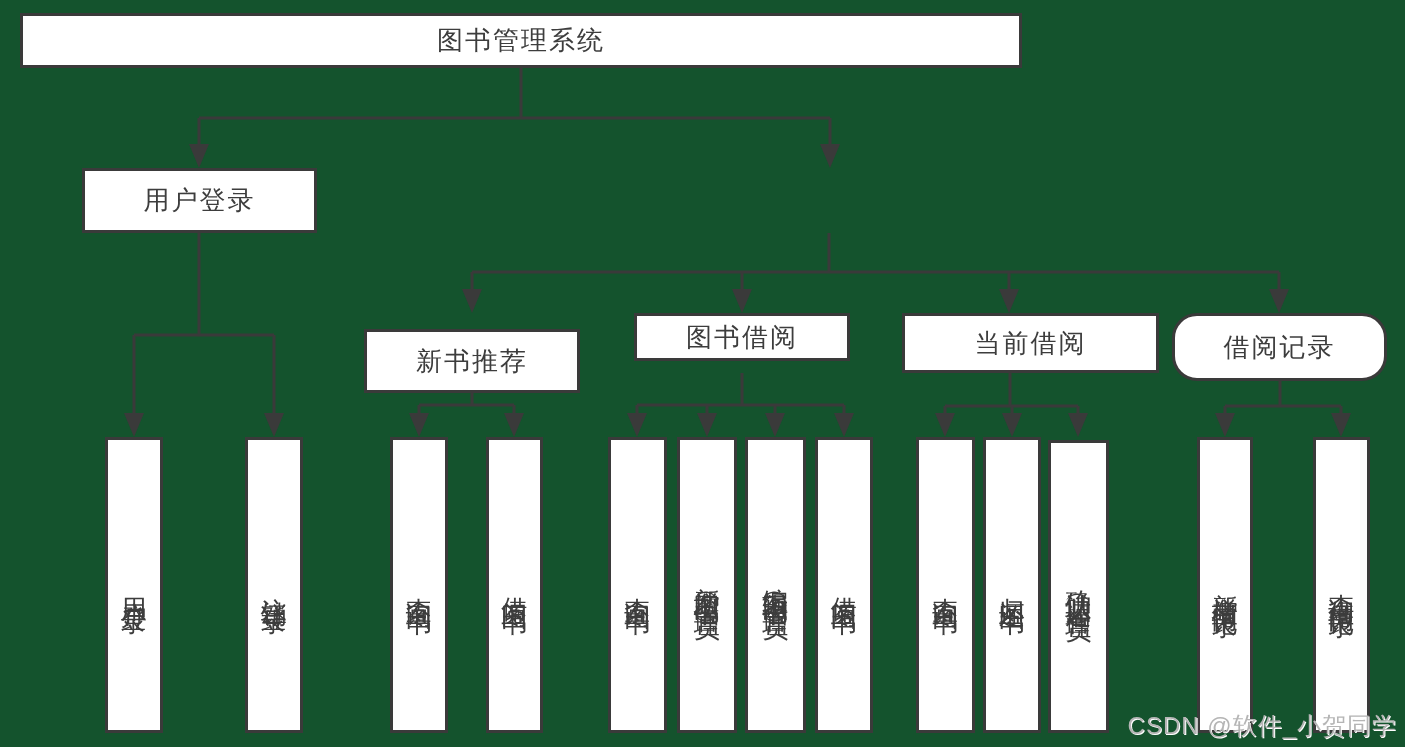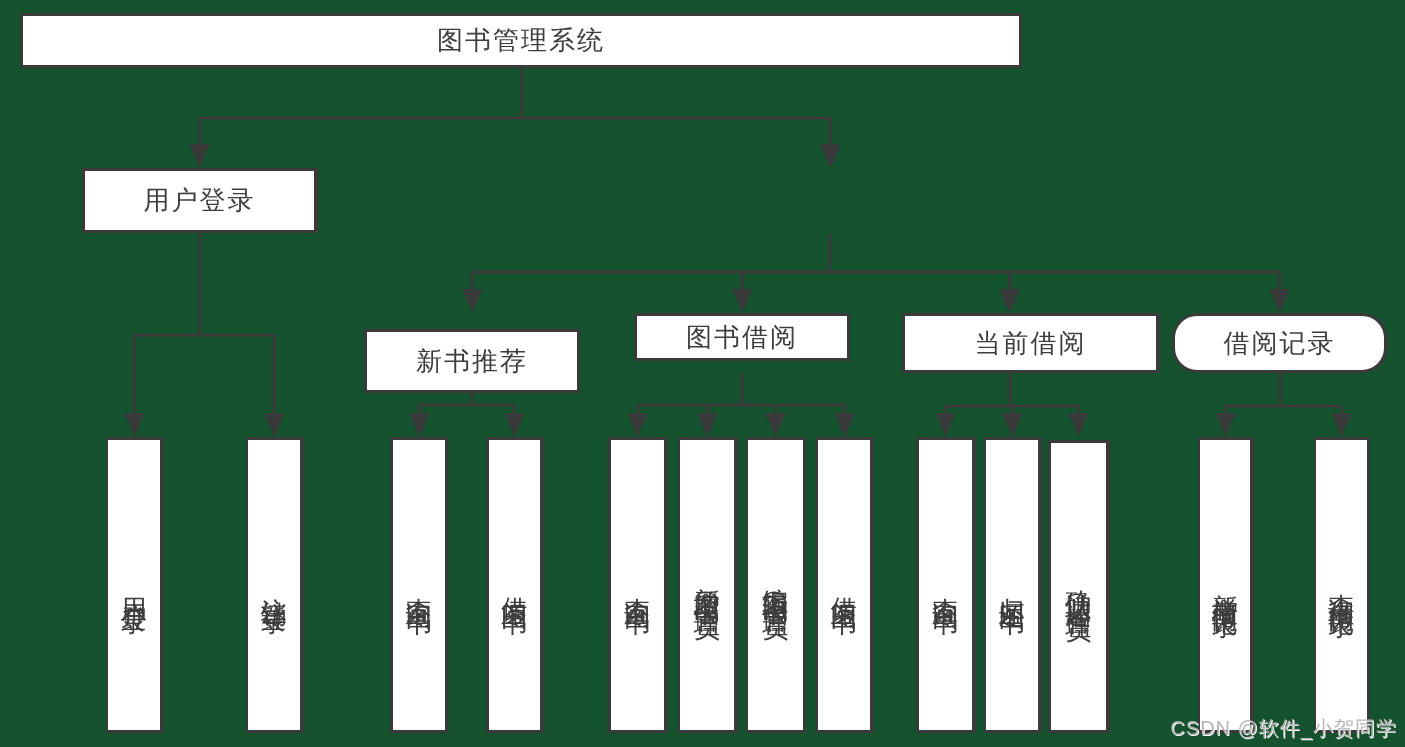--- a/index.html
+++ b/index.html
@@ -42,21 +42,21 @@
     font-size: 26px;
     letter-spacing: 4px;
     line-height: 1.1;
     white-space: nowrap;
     color: #3d3d3d;
   }
   .watermark {
     position: absolute;
     right: 8px;
     bottom: 5px;
-    font-size: 20px;
+    font-size: 24px;
     letter-spacing: 1px;
     color: #b5b5b5;
     text-shadow: 1px 1px 0 #ffffff;
     white-space: nowrap;
   }
 </style>
 </head>
 <body>
 
 <div class="canvas">
@@ -104,21 +104,21 @@
     </g>
   </svg>
 
   <div class="node" style="left:20px; top:13px; width:1002px; height:55px;">图书管理系统</div>
 
   <div class="node" style="left:82px; top:168px; width:235px; height:65px;">用户登录</div>
 
   <div class="node" style="left:364px; top:313px; width:216px; height:64px;margin-top:16px;">新书推荐</div>
   <div class="node" style="left:634px; top:313px; width:216px; height:48px;">图书借阅</div>
   <div class="node" style="left:902px; top:313px; width:257px; height:60px;">当前借阅</div>
-  <div class="node" style="left:1172px; top:313px; width:215px; height:60px;border-radius:25px;">借阅记录</div>
+  <div class="node" style="left:1172px; top:313px; width:215px; height:68px;border-radius:25px;">借阅记录</div>
 
   <div class="leaf" style="left:105px; top:437px; width:58px; height:296px;">
     <span>用户登录</span>
   </div>
   <div class="leaf" style="left:245px; top:437px; width:58px; height:296px;">
     <span>注销登录</span>
   </div>
 
   <div class="leaf" style="left:390px; top:437px; width:58px; height:296px;">
     <span>查询图书</span>

